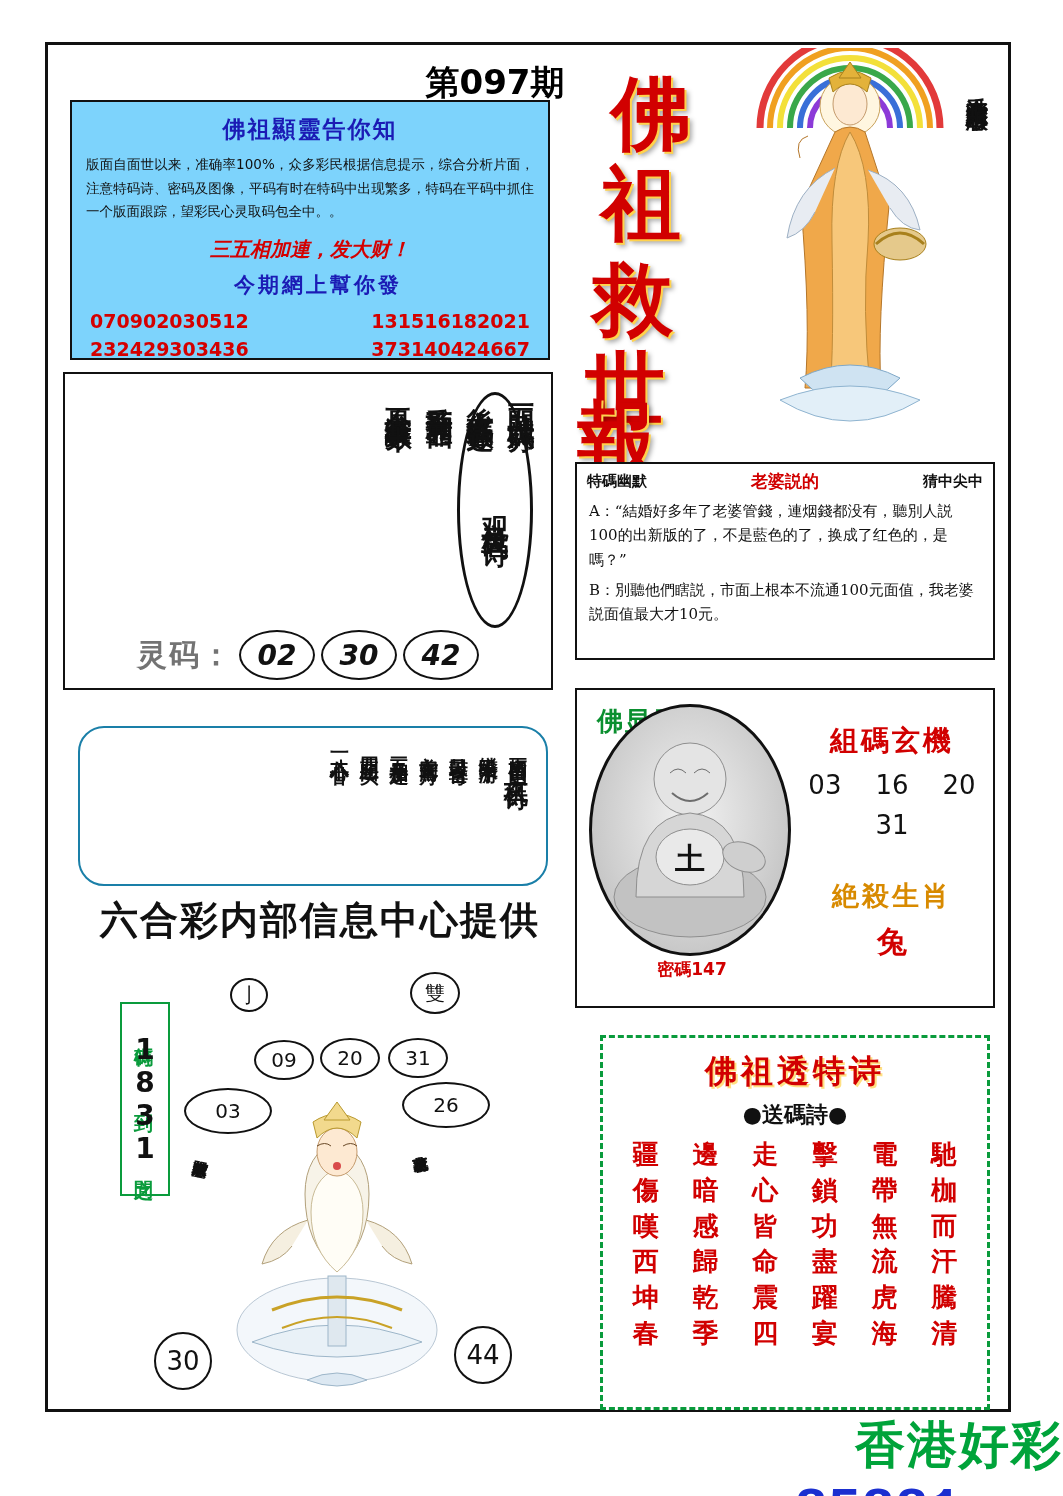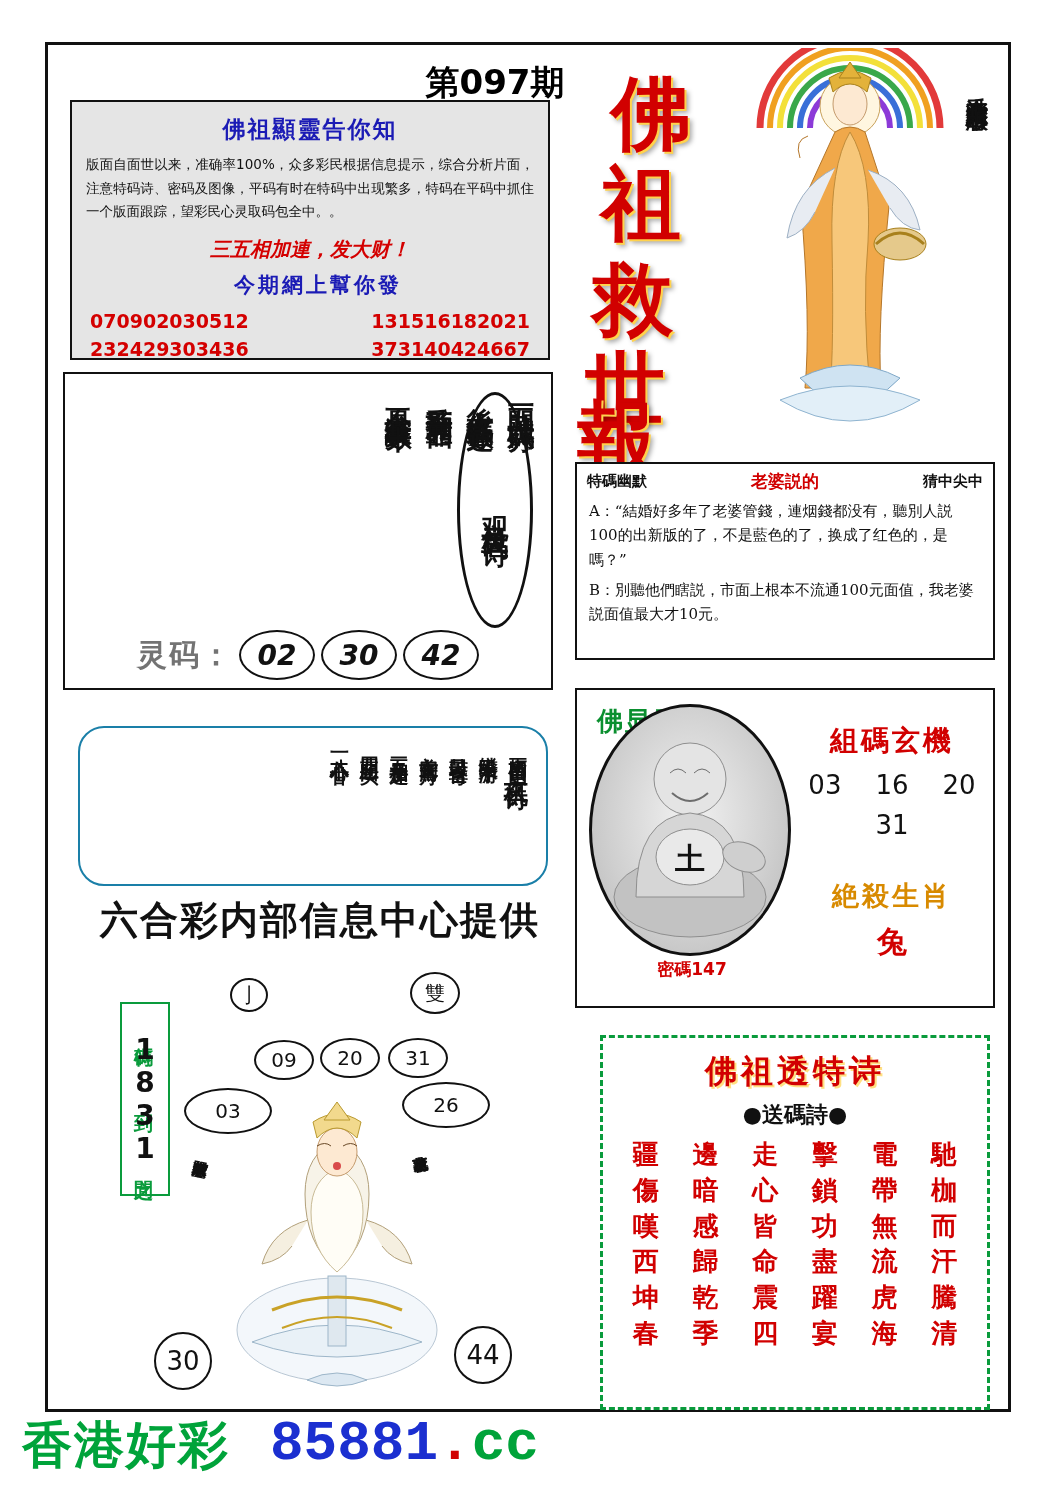--- a/index.html
+++ b/index.html
@@ -20,21 +20,21 @@
   }
   
   .issue-title{
     position:absolute;left:330px;top:60px;width:330px;
     text-align:center;font-size:34px;font-weight:bold;color:#000;
     font-family:"DejaVu Sans","Liberation Sans",sans-serif;
   }
   
   .notice-box{
     position:absolute;left:70px;top:100px;width:480px;height:260px;
-    border:2px solid #111;background:#e5e5e5;box-sizing:border-box;
+    border:2px solid #111;background:#7dd3fc;box-sizing:border-box;
   }
   .notice-title{
     text-align:center;font-size:23px;font-weight:bold;color:#1b1bb5;
     margin-top:12px;letter-spacing:2px;
   }
   .notice-body{
     font-size:13.5px;line-height:1.75;color:#111;margin:8px 14px 0 14px;
     text-align:justify;
   }
   .notice-wish{
@@ -222,21 +222,21 @@
     gap:2px 2px;
   }
   .tou-grid span{
     text-align:center;font-size:26px;font-weight:bold;color:#d10000;
     font-family:"DejaVu Serif","Liberation Serif",serif;
     line-height:1.3;
   }
   
   .footer{
     position:absolute;left:0;top:1412px;width:1063px;height:84px;
-    display:flex;align-items:flex-start;
+    display:flex;align-items:flex-end;flex-direction:column;
   }
   .footer-left{
     font-size:50px;font-weight:bold;color:#00a33a;margin-left:22px;
     letter-spacing:2px;
   }
   .footer-right{
     font-size:56px;font-weight:bold;margin-left:40px;
     font-family:Liberation Mono, monospace;
   }
   .fr-num{color:#1b2fd0;}

